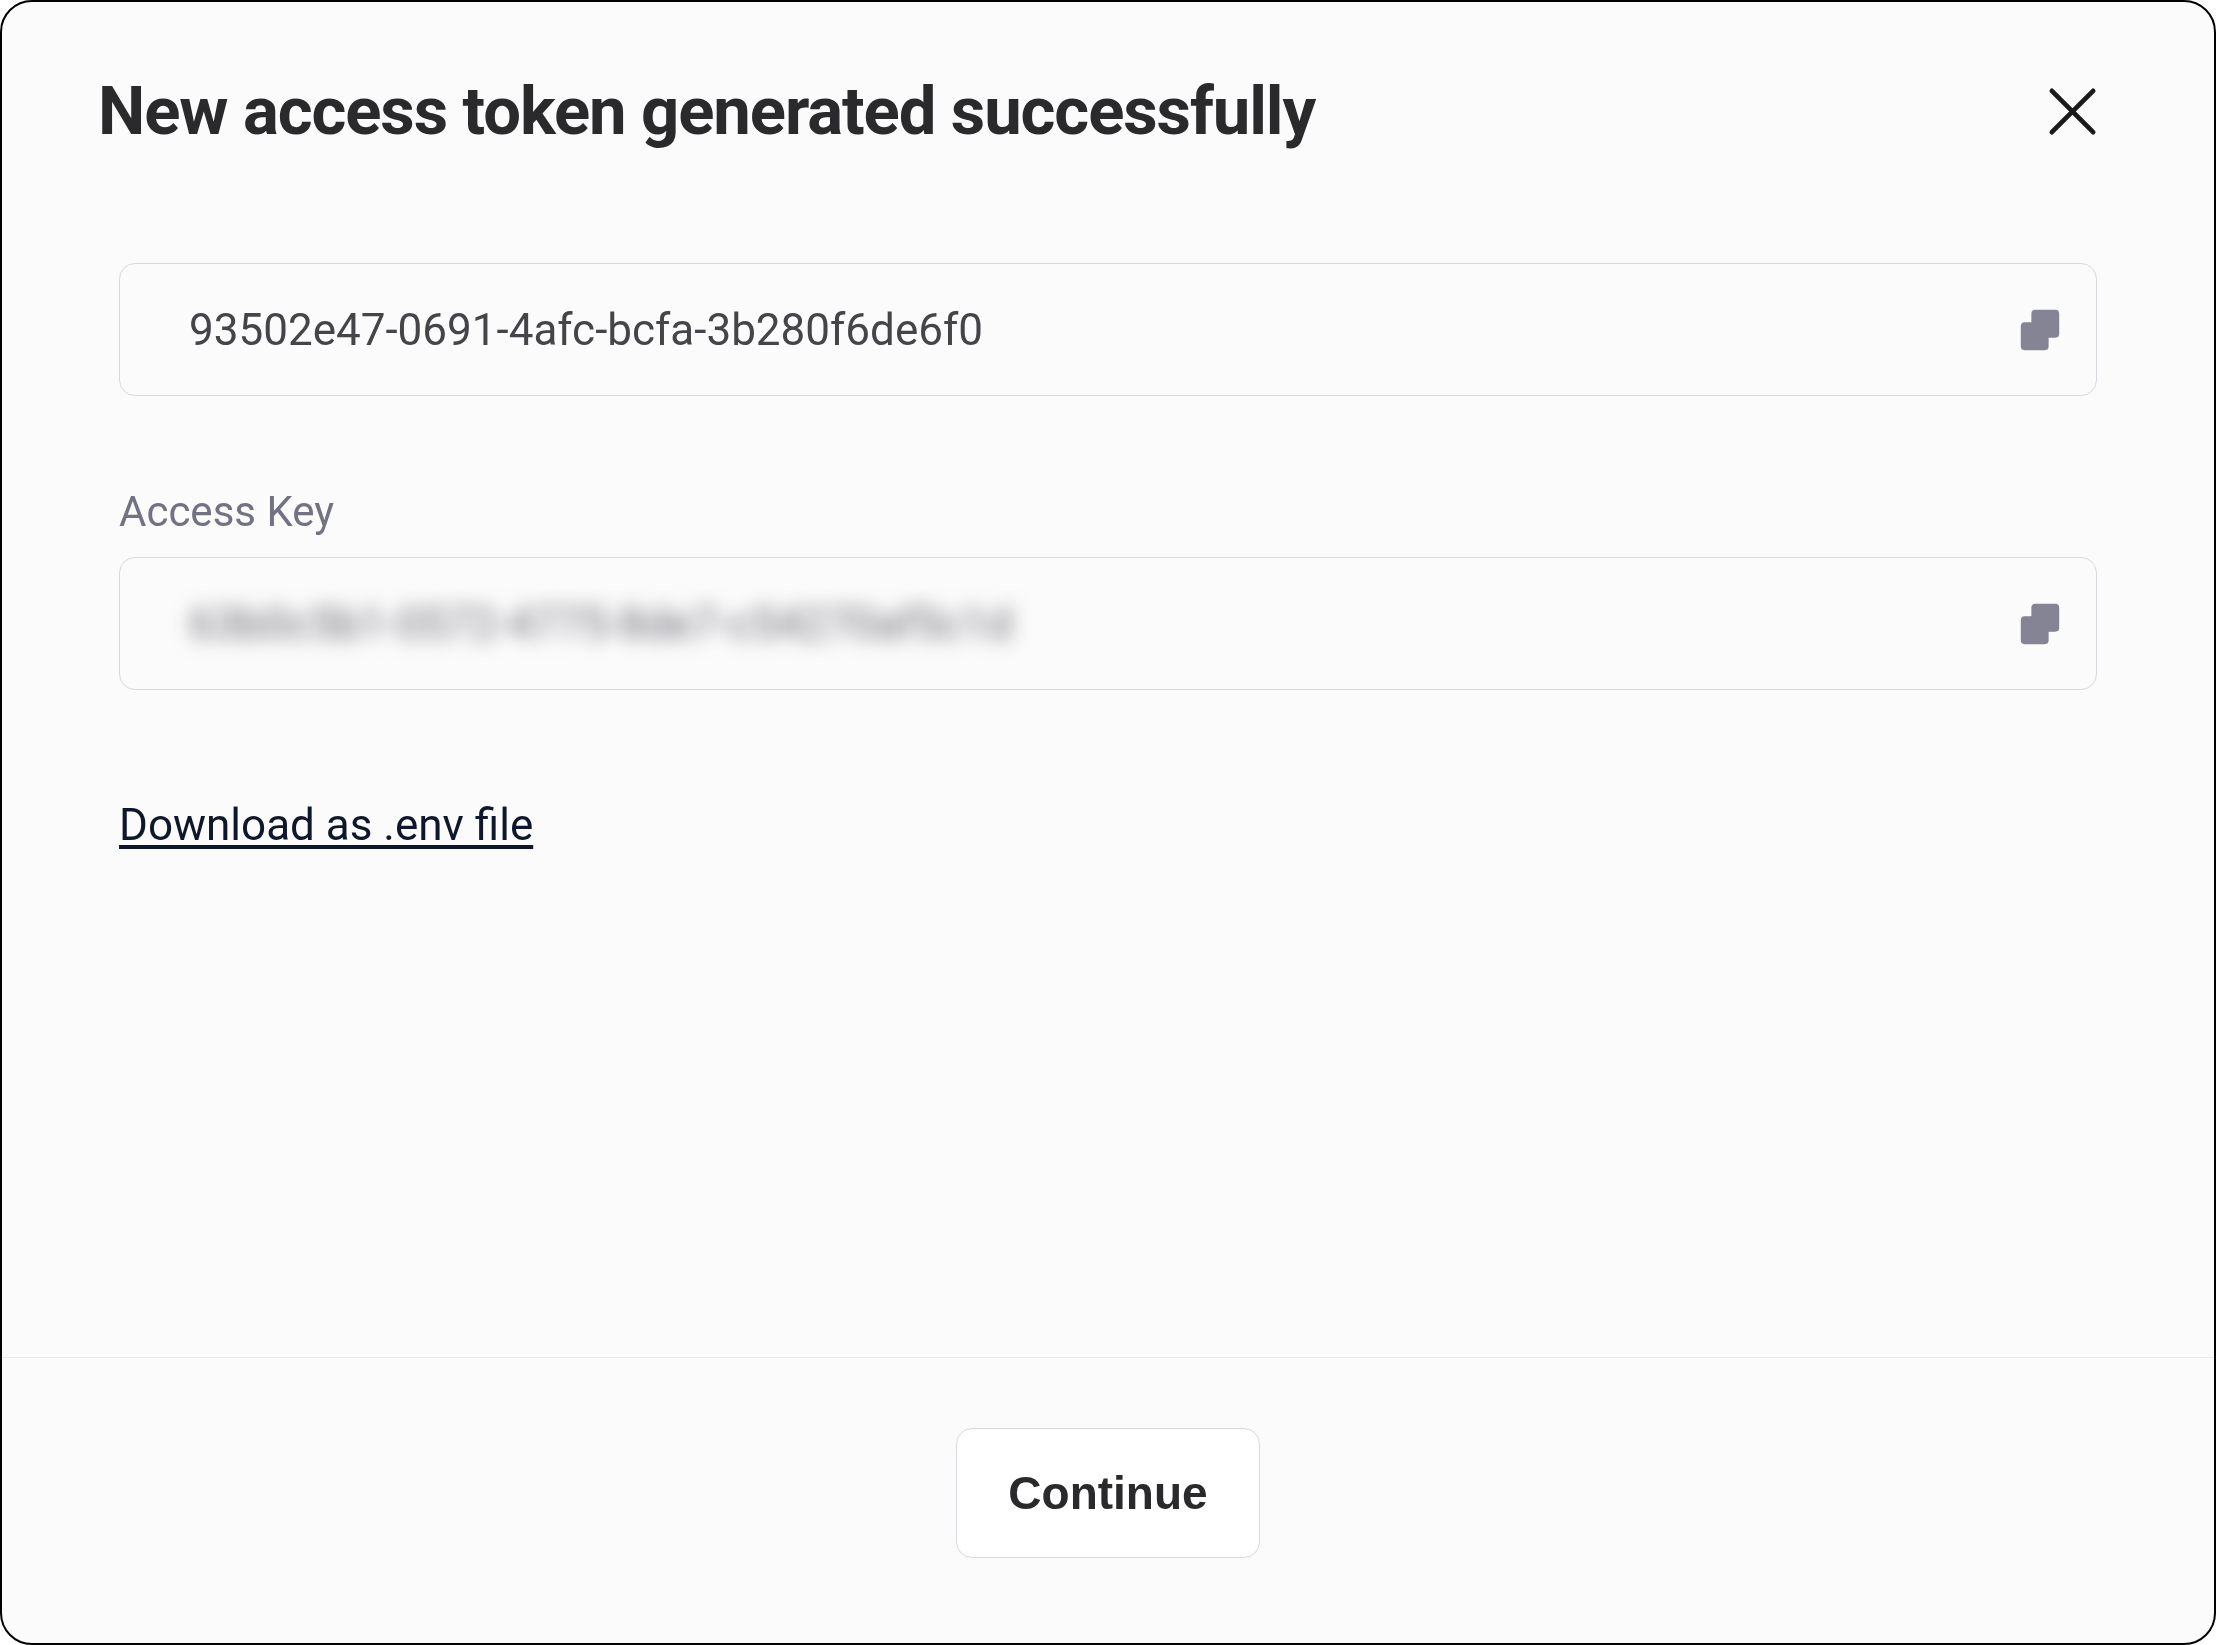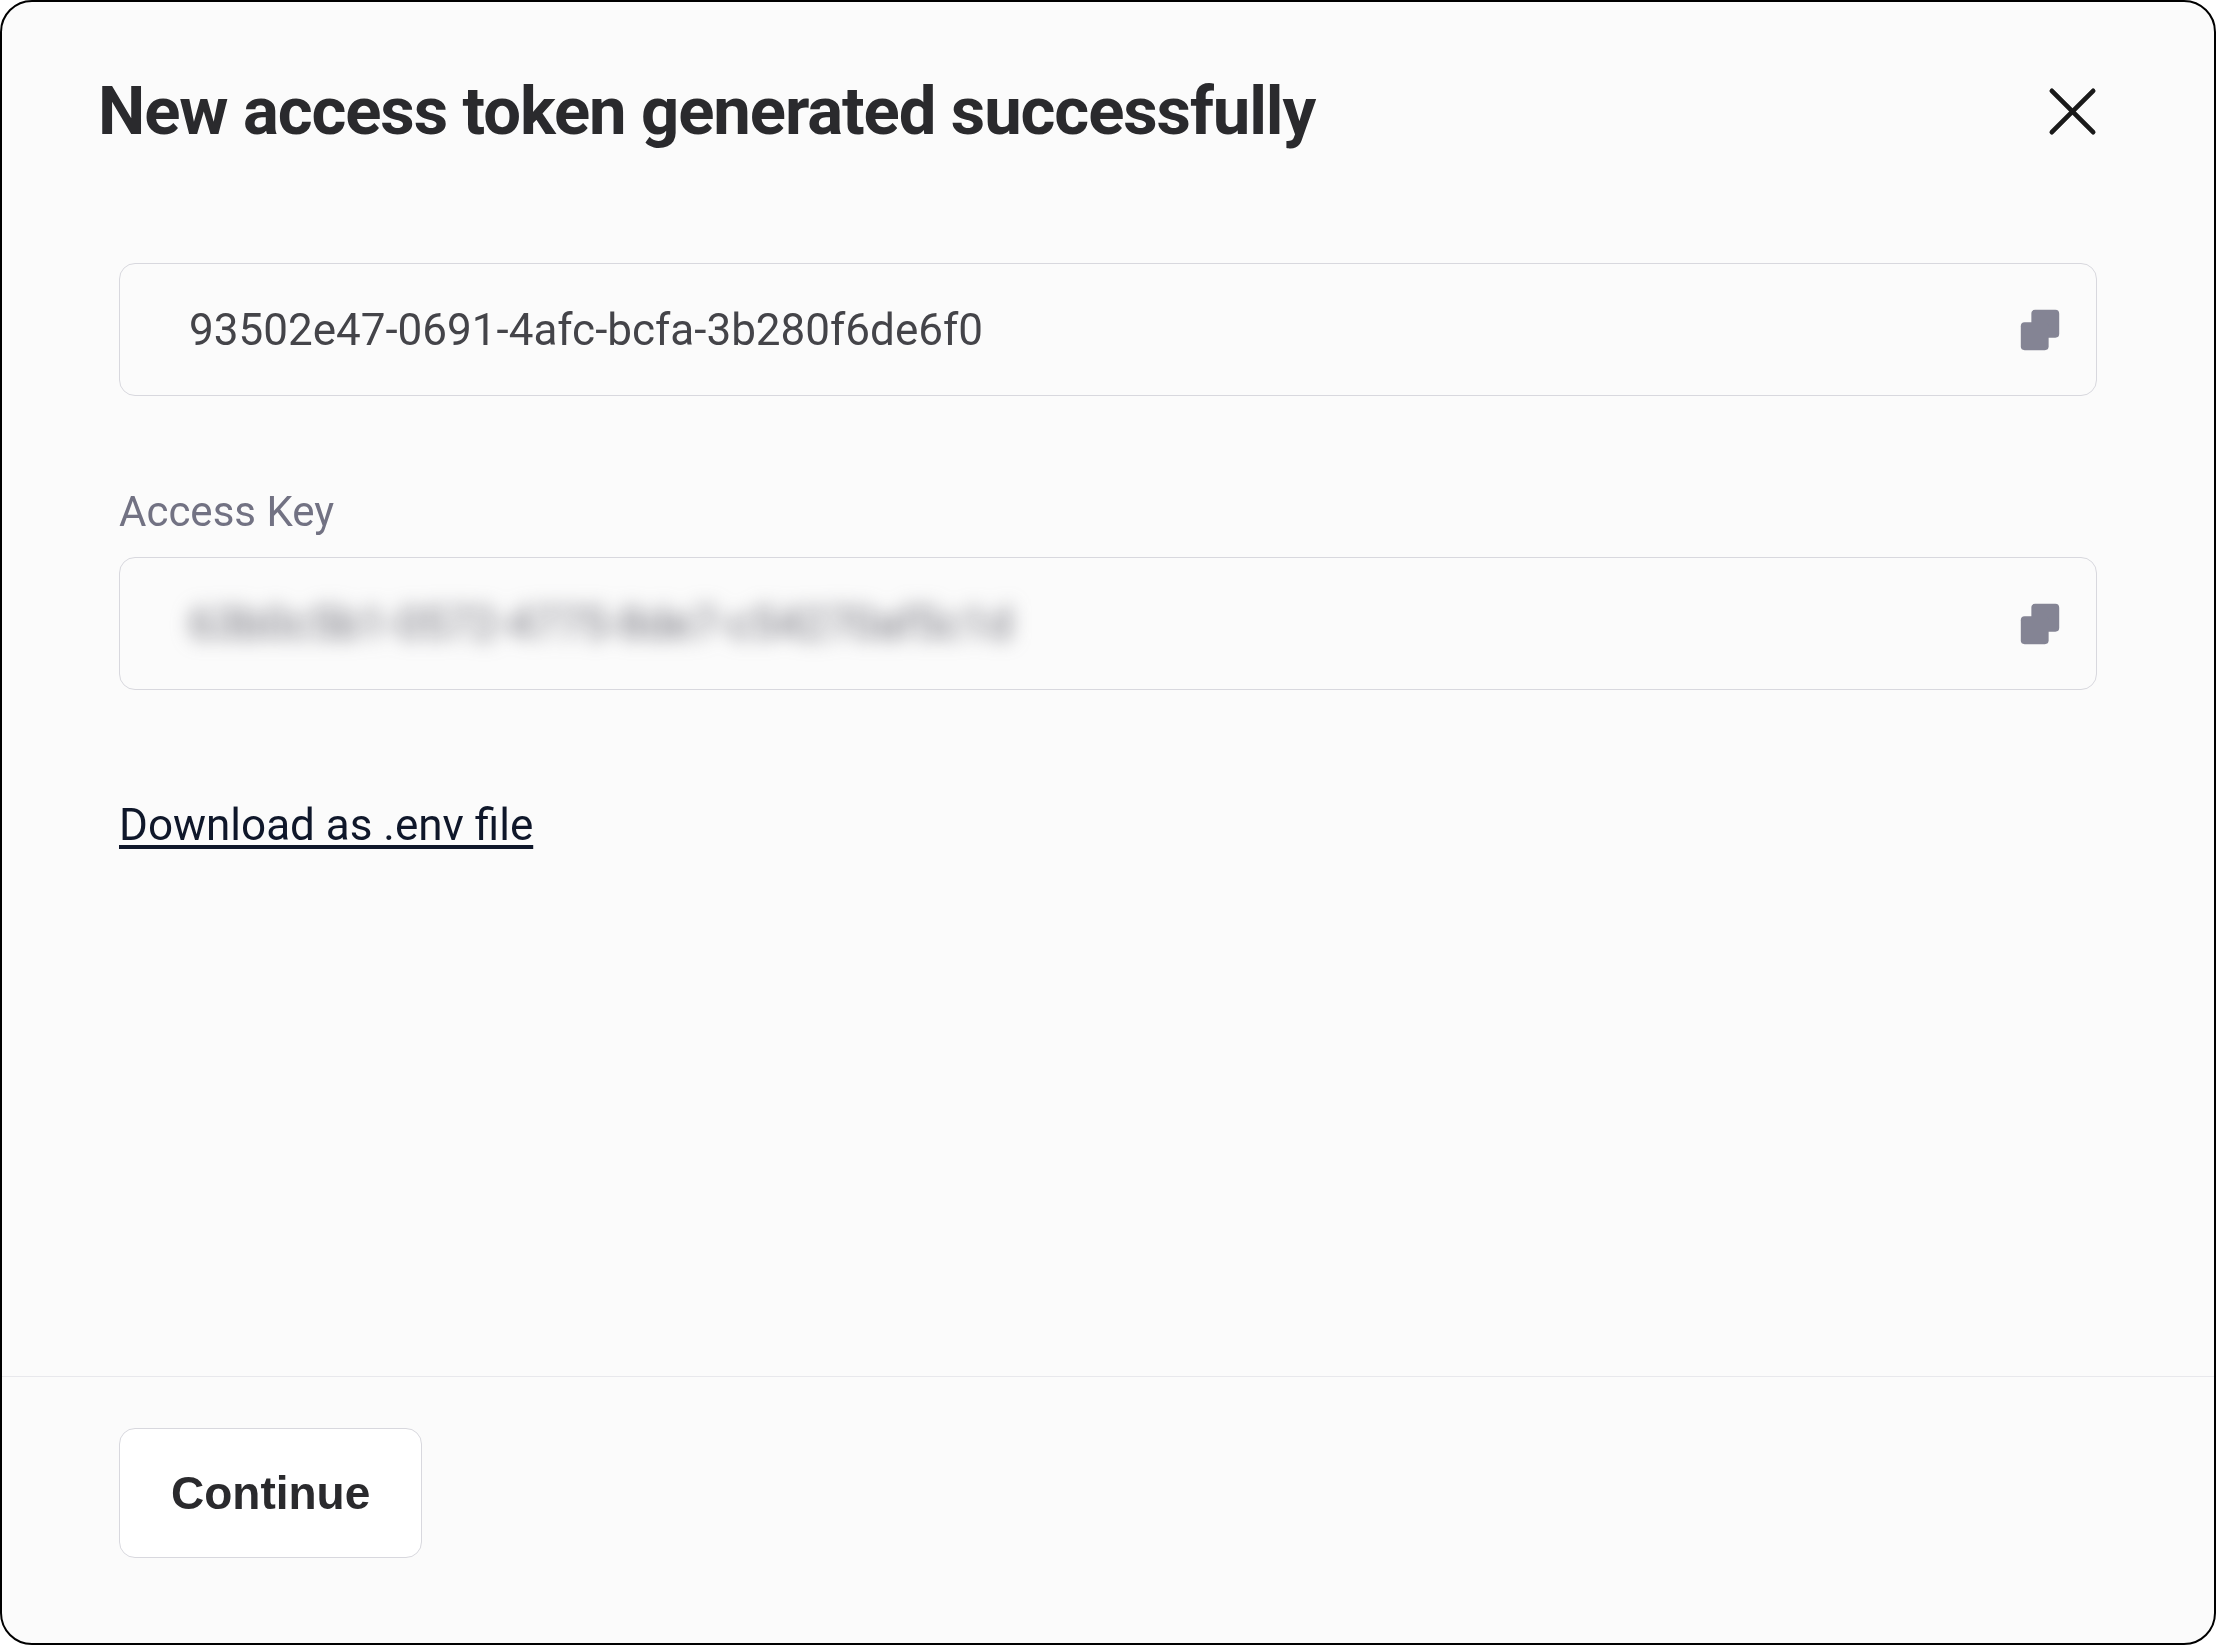--- a/index.html
+++ b/index.html
@@ -125,23 +125,23 @@
       cursor: pointer;
       background: none;
       border: none;
       padding: 0;
       display: inline-block;
       margin-top: 18px;
     }
 
     .modal-footer {
       border-top: 1.6px solid #e8e8ec;
-      padding: 51px 117px 85px 117px;
-      display: flex;
-      justify-content: flex-start;
+      padding: 70px 117px 85px 117px;
+      display: flex;
+      justify-content: center;
     }
 
     .continue-btn {
       background: #ffffff;
       border: 1.6px solid #d8d8de;
       border-radius: 16px;
       padding: 37px 51px;
       font-size: 46px;
       font-weight: 600;
       color: #2a2a2d;

